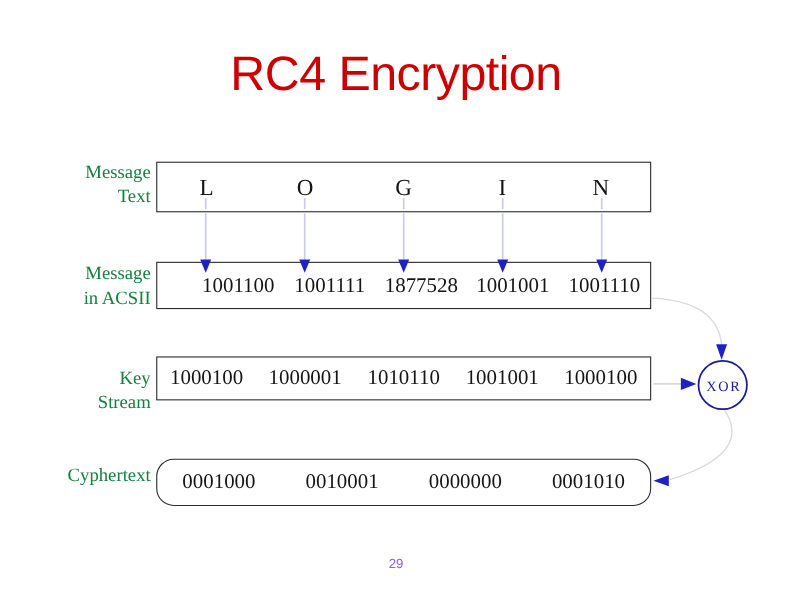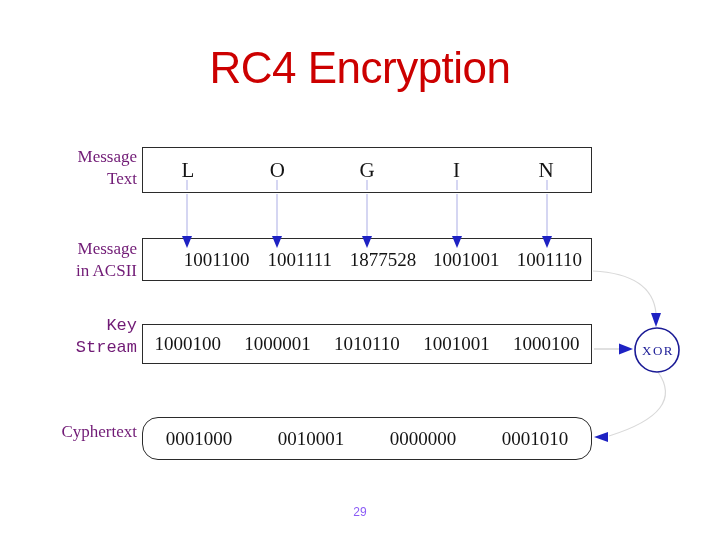--- a/index.html
+++ b/index.html
@@ -7,21 +7,21 @@
     position:relative;width:720px;height:540px;background:#ffffff;overflow:hidden;
     font-family:"Liberation Serif","DejaVu Serif",serif;
   }
   .title{
     position:absolute;top:44px;left:0;width:720px;text-align:center;
     font-family:"Liberation Sans","DejaVu Sans",sans-serif;
     font-size:44px;line-height:48px;color:#cc0000;letter-spacing:-0.5px;white-space:nowrap;
   }
   .row-label{
     position:absolute;left:30px;width:107px;text-align:right;
-    font-size:17px;line-height:22px;color:#701a75;
+    font-size:17px;line-height:22px;color:#15803d;
   }
   .row-label span{display:block;}
   .bitbox{
     position:absolute;left:142px;width:450px;box-sizing:border-box;
     border:1.5px solid #2b2b2b;background:#ffffff;
     display:flex;align-items:center;
   }
   .bitbox .cell{flex:1 1 0;text-align:center;color:#141414;font-size:19px;white-space:nowrap;}
   .bitbox.letters .cell{font-size:21px;}
   #box1{top:147px;height:46px;}
@@ -43,21 +43,21 @@
   <div class="title">RC4 Encryption</div>
 
   <div class="row-label" style="top:146px;">
     <span>Message</span>
     <span>Text</span>
   </div>
   <div class="row-label" style="top:238px;">
     <span>Message</span>
     <span>in ACSII</span>
   </div>
-  <div class="row-label" style="top:315px;font-family:Liberation Mono, monospace;">
+  <div class="row-label" style="top:333px;">
     <span>Key</span>
     <span>Stream</span>
   </div>
   <div class="row-label" style="top:421px;">
     <span>Cyphertext</span>
   </div>
 
   <div class="bitbox letters" id="box1">
     <div class="cell">L</div>
     <div class="cell">O</div>

